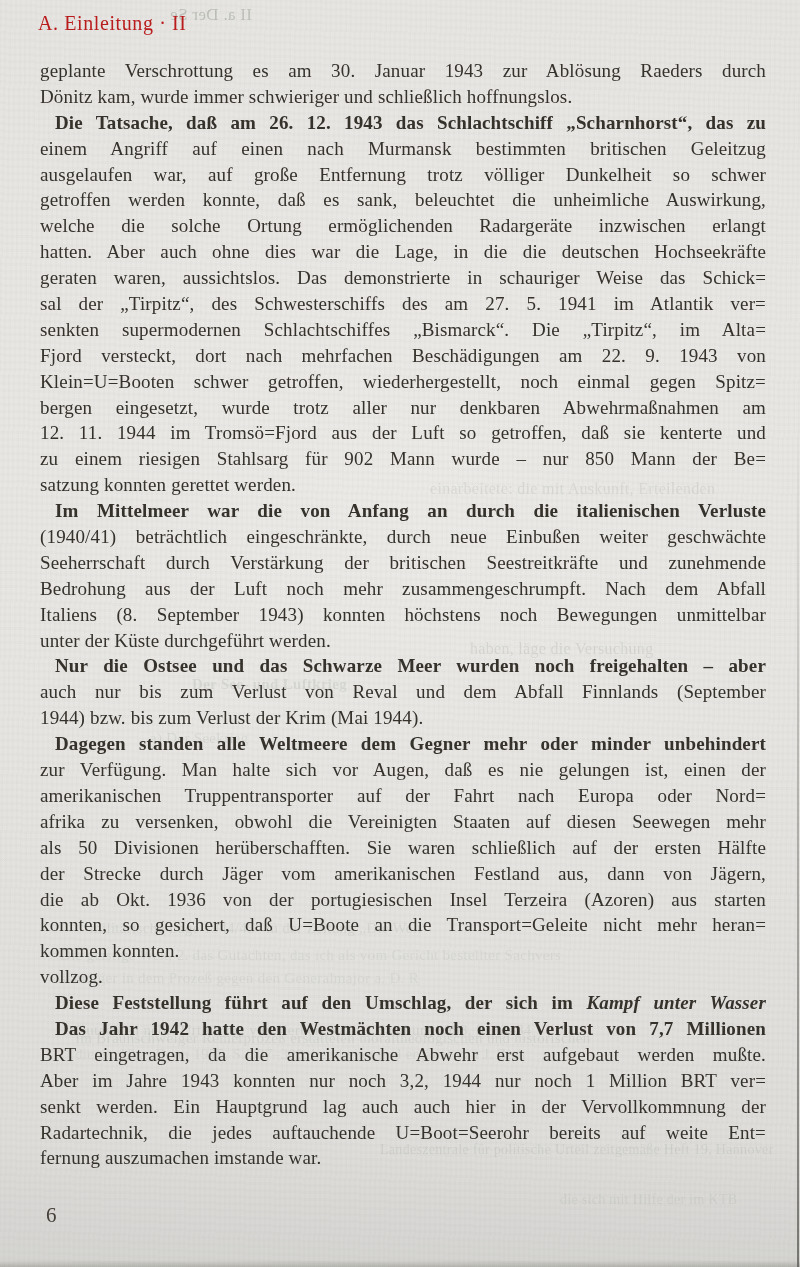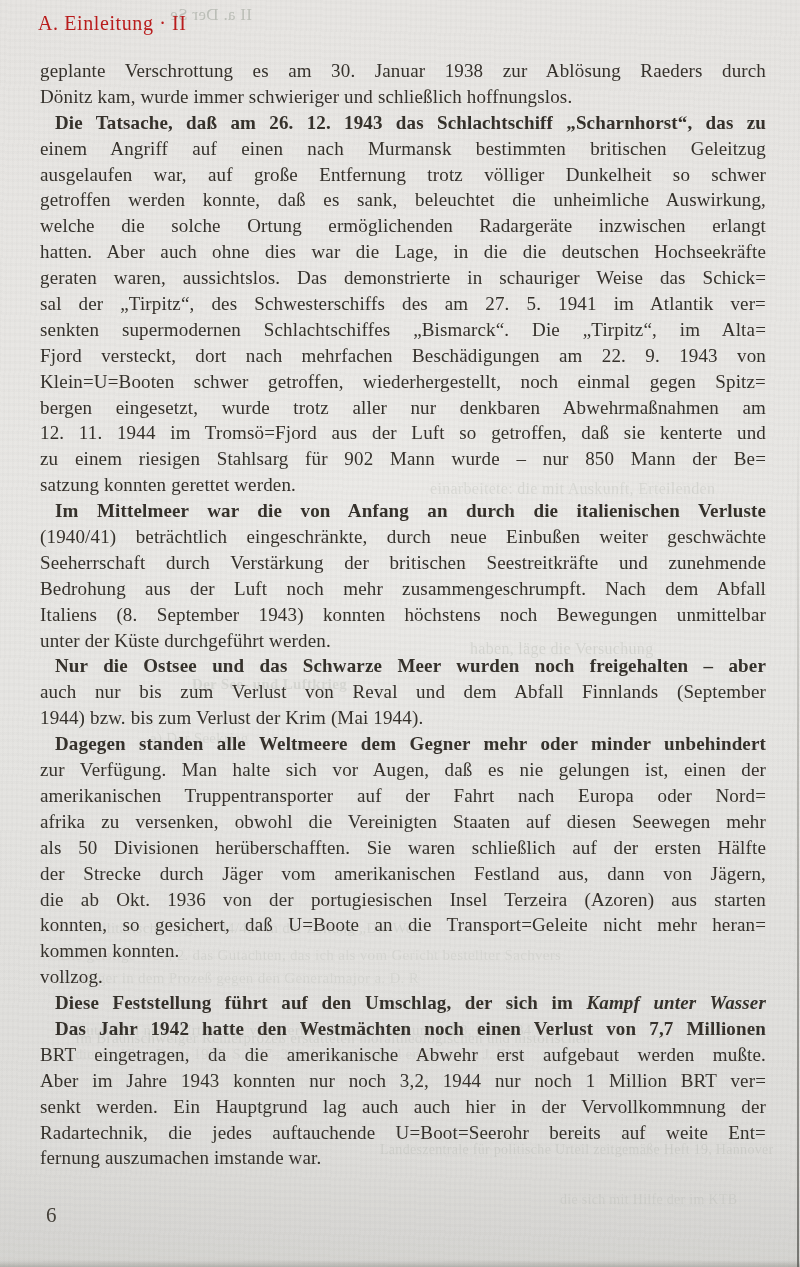--- a/index.html
+++ b/index.html
@@ -80,21 +80,21 @@
     <div class="ghost" style="left: 75px; top: 998px; font-size: 15px; opacity: 0.15; margin-top: 32px;">Im Braunschweiger Remerprozeß erstatteten moraltheologischen und historischen</div>
     <div class="ghost" style="left: 75px; top: 1022px; font-size: 15px; opacity: 0.15;">Gutachten nebst Urteil, hg. von Herbert Kraus. Hamburg 1953, S. 63–84</div>
     <div class="ghost" style="left: 75px; top: 1046px; font-size: 15px; opacity: 0.11;">dienst. Uba=Bonn 1955, S. 307–309, bearbeitet und ergänzt von J. Zieh</div>
     <div class="ghost" style="left: 380px; top: 1142px; font-size: 14px; opacity: 0.17;">Landeszentrale für politische Urteil zeitgemäße Heft 19, Hannover</div>
     <div class="ghost" style="left: 560px; top: 1192px; font-size: 14px; opacity: 0.13;">die sich mit Hilfe der im KTB</div>
   </div>
 
 <div class="running-header">A. Einleitung · II</div>
 
 <div class="text-block">
-    <div class="line"><span>geplante Verschrottung es am 30. Januar 1938 zur Ablösung Raeders durch</span></div>
+    <div class="line"><span>geplante Verschrottung es am 30. Januar 1943 zur Ablösung Raeders durch</span></div>
     <div class="line plast"><span>Dönitz kam, wurde immer schwieriger und schließlich hoffnungslos.</span></div>
     <div class="line indent"><span>Die Tatsache, daß am 26. 12. 1943 das Schlachtschiff „Scharnhorst“, das zu</span></div>
     <div class="line"><span>einem Angriff auf einen nach Murmansk bestimmten britischen Geleitzug</span></div>
     <div class="line"><span>ausgelaufen war, auf große Entfernung trotz völliger Dunkelheit so schwer</span></div>
     <div class="line"><span>getroffen werden konnte, daß es sank, beleuchtet die unheimliche Auswirkung,</span></div>
     <div class="line"><span>welche die solche Ortung ermöglichenden Radargeräte inzwischen erlangt</span></div>
     <div class="line"><span>hatten. Aber auch ohne dies war die Lage, in die die deutschen Hochseekräfte</span></div>
     <div class="line"><span>geraten waren, aussichtslos. Das demonstrierte in schauriger Weise das Schick=</span></div>
     <div class="line"><span>sal der „Tirpitz“, des Schwesterschiffs des am 27. 5. 1941 im Atlantik ver=</span></div>
     <div class="line"><span>senkten supermodernen Schlachtschiffes „Bismarck“. Die „Tirpitz“, im Alta=</span></div>

